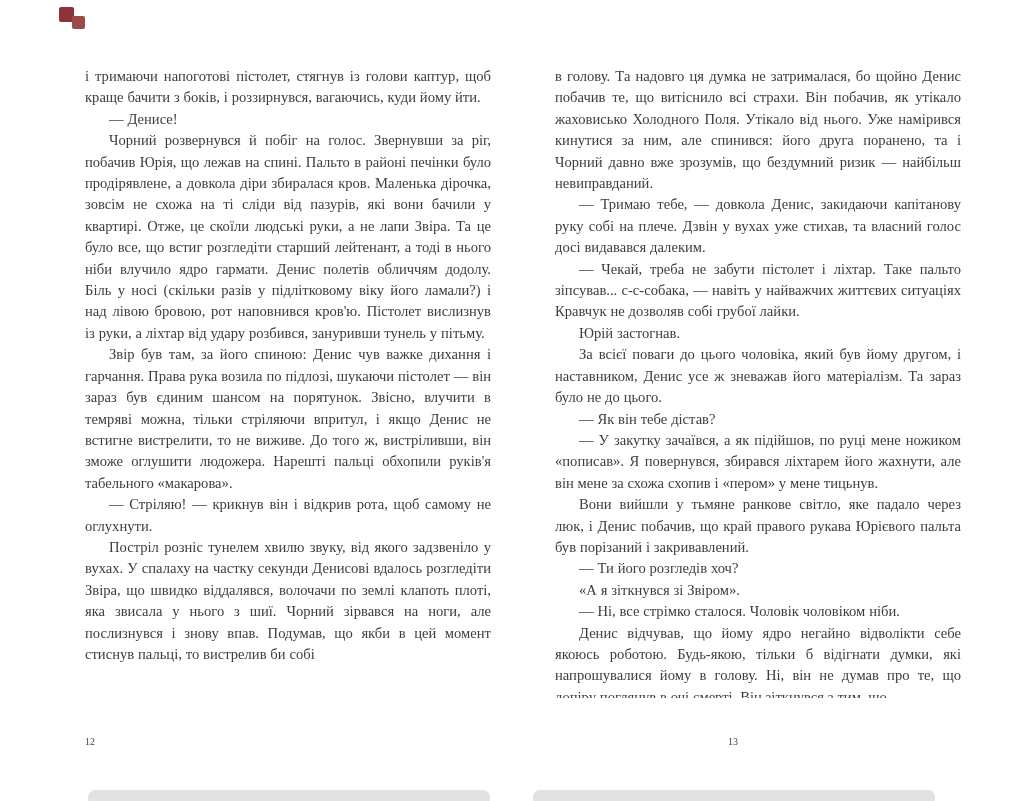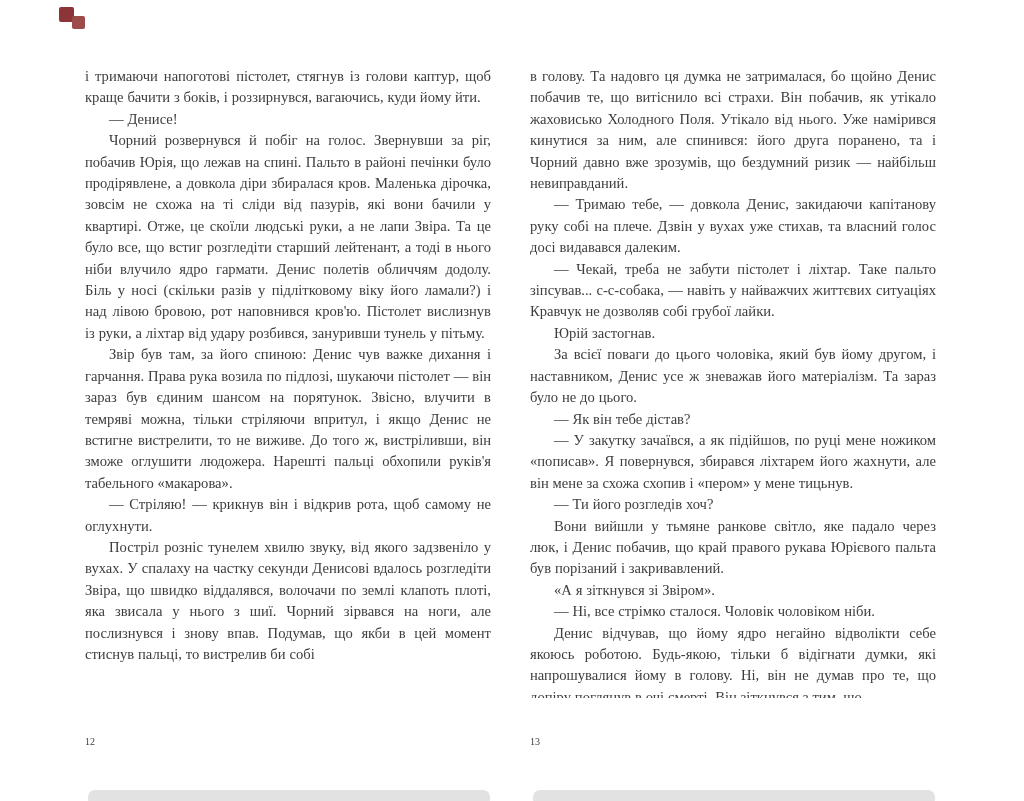--- a/index.html
+++ b/index.html
@@ -34,38 +34,38 @@
   }
   
   .page {
     position: absolute;
     top: 66px;
     width: 406px;
     height: 632px;
     overflow: hidden;
   }
   .page-left  { left: 85px;  }
-  .page-right { left: 530px; }
+  .page-right { left: 555px; }
   .para {
     margin: 0;
     text-align: justify;
     font-size: 14.6px;
     line-height: 21.4px;
     color: var(--text, #3d3d3d);
     word-spacing: 0.2px;
   }
   .para.indent { text-indent: 24px; }
   .page-number {
     position: absolute;
     top: 736px;
     font-size: 10px;
     color: var(--text, #3d3d3d);
   }
   .page-number-left  { left: 85px; }
-  .page-number-right { left: 530px; width: 406px; text-align: left; }
+  .page-number-right { left: 530px; width: 406px; text-align: center; }
   
   .edge-bar {
     position: absolute;
     top: 790px;
     height: 16px;
     border-radius: 7px;
     background: var(--edge-gray, #e2e2e2);
   }
   .edge-bar-left  { left: 88px;  width: 402px; }
   .edge-bar-right { left: 533px; width: 402px; }
@@ -91,22 +91,22 @@
 
   <div class="page page-right">
     <div>
         <p class="para">в голову. Та надовго ця думка не затрималася, бо щойно Денис побачив те, що витіснило всі страхи. Він побачив, як утікало жаховисько Холодного Поля. Утікало від нього. Уже намірився кинутися за ним, але спинився: його друга поранено, та і Чорний давно вже зрозумів, що бездумний ризик — найбільш невиправданий.</p>
         <p class="para indent">— Тримаю тебе, — довкола Денис, закидаючи капітанову руку собі на плече. Дзвін у вухах уже стихав, та власний голос досі видавався далеким.</p>
         <p class="para indent">— Чекай, треба не забути пістолет і ліхтар. Таке пальто зіпсував... с-с-собака, — навіть у найважчих життєвих ситуаціях Кравчук не дозволяв собі грубої лайки.</p>
         <p class="para indent">Юрій застогнав.</p>
         <p class="para indent">За всієї поваги до цього чоловіка, який був йому другом, і наставником, Денис усе ж зневажав його матеріалізм. Та зараз було не до цього.</p>
         <p class="para indent">— Як він тебе дістав?</p>
         <p class="para indent">— У закутку зачаївся, а як підійшов, по руці мене ножиком «пописав». Я повернувся, збирався ліхтарем його жахнути, але він мене за схожа схопив і «пером» у мене тицьнув.</p>
+        <p class="para indent">Вони вийшли у тьмяне ранкове світло, яке падало через люк, і Денис побачив, що край правого рукава Юрієвого пальта був порізаний і закривавлений.</p>
         <p class="para indent">— Ти його розгледів хоч?</p>
-        <p class="para indent">Вони вийшли у тьмяне ранкове світло, яке падало через люк, і Денис побачив, що край правого рукава Юрієвого пальта був порізаний і закривавлений.</p>
         <p class="para indent">«А я зіткнувся зі Звіром».</p>
         <p class="para indent">— Ні, все стрімко сталося. Чоловік чоловіком ніби.</p>
         <p class="para indent">Денис відчував, що йому ядро негайно відволікти себе якоюсь роботою. Будь-якою, тільки б відігнати думки, які напрошувалися йому в голову. Ні, він не думав про те, що допіру поглянув в очі смерті. Він зіткнувся з тим, що</p>
       </div>
   </div>
 
   <div class="page-number page-number-left">12</div>
 
   <div class="page-number page-number-right">13</div>
 

